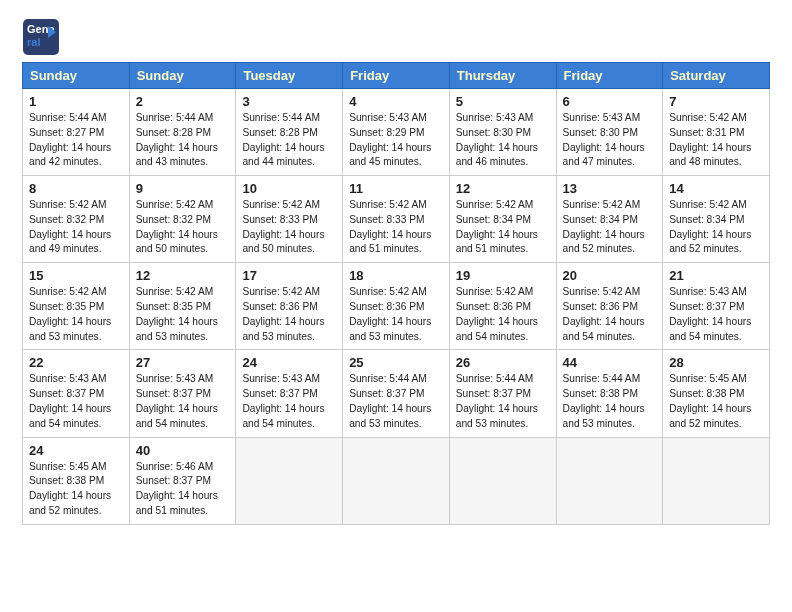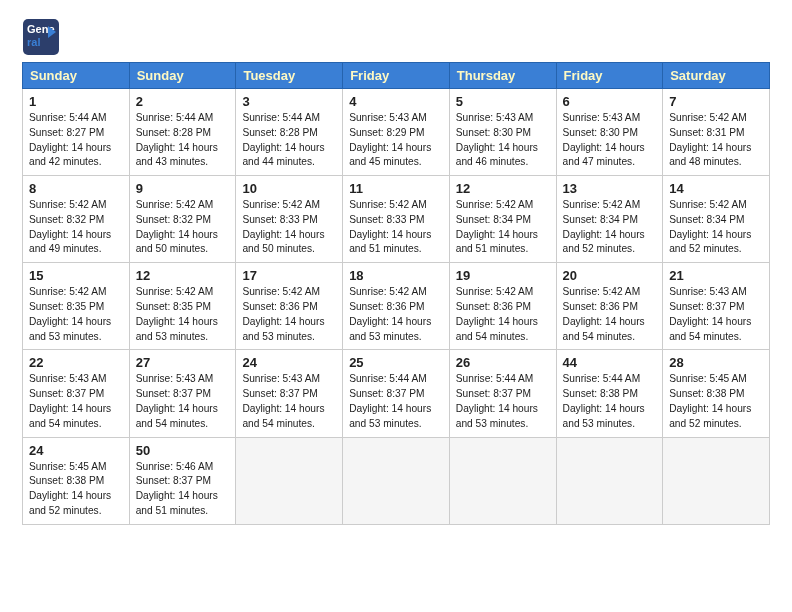--- a/index.html
+++ b/index.html
@@ -338,21 +338,21 @@
         </tr>
         <tr>
           <td>
             <span class="day-num">24</span>
             <div class="day-info" style="white-space: pre-line;">Sunrise: 5:45 AM
 Sunset: 8:38 PM
 Daylight: 14 hours
 and 52 minutes.</div>
           </td>
           <td>
-            <span class="day-num">50</span>
+            <span class="day-num">40</span>
             <div class="day-info" style="white-space: pre-line;">Sunrise: 5:46 AM
 Sunset: 8:37 PM
 Daylight: 14 hours
 and 51 minutes.</div>
           </td>
           <td class="empty"></td>
           <td class="empty"></td>
           <td class="empty"></td>
           <td class="empty"></td>
           <td class="empty"></td>

